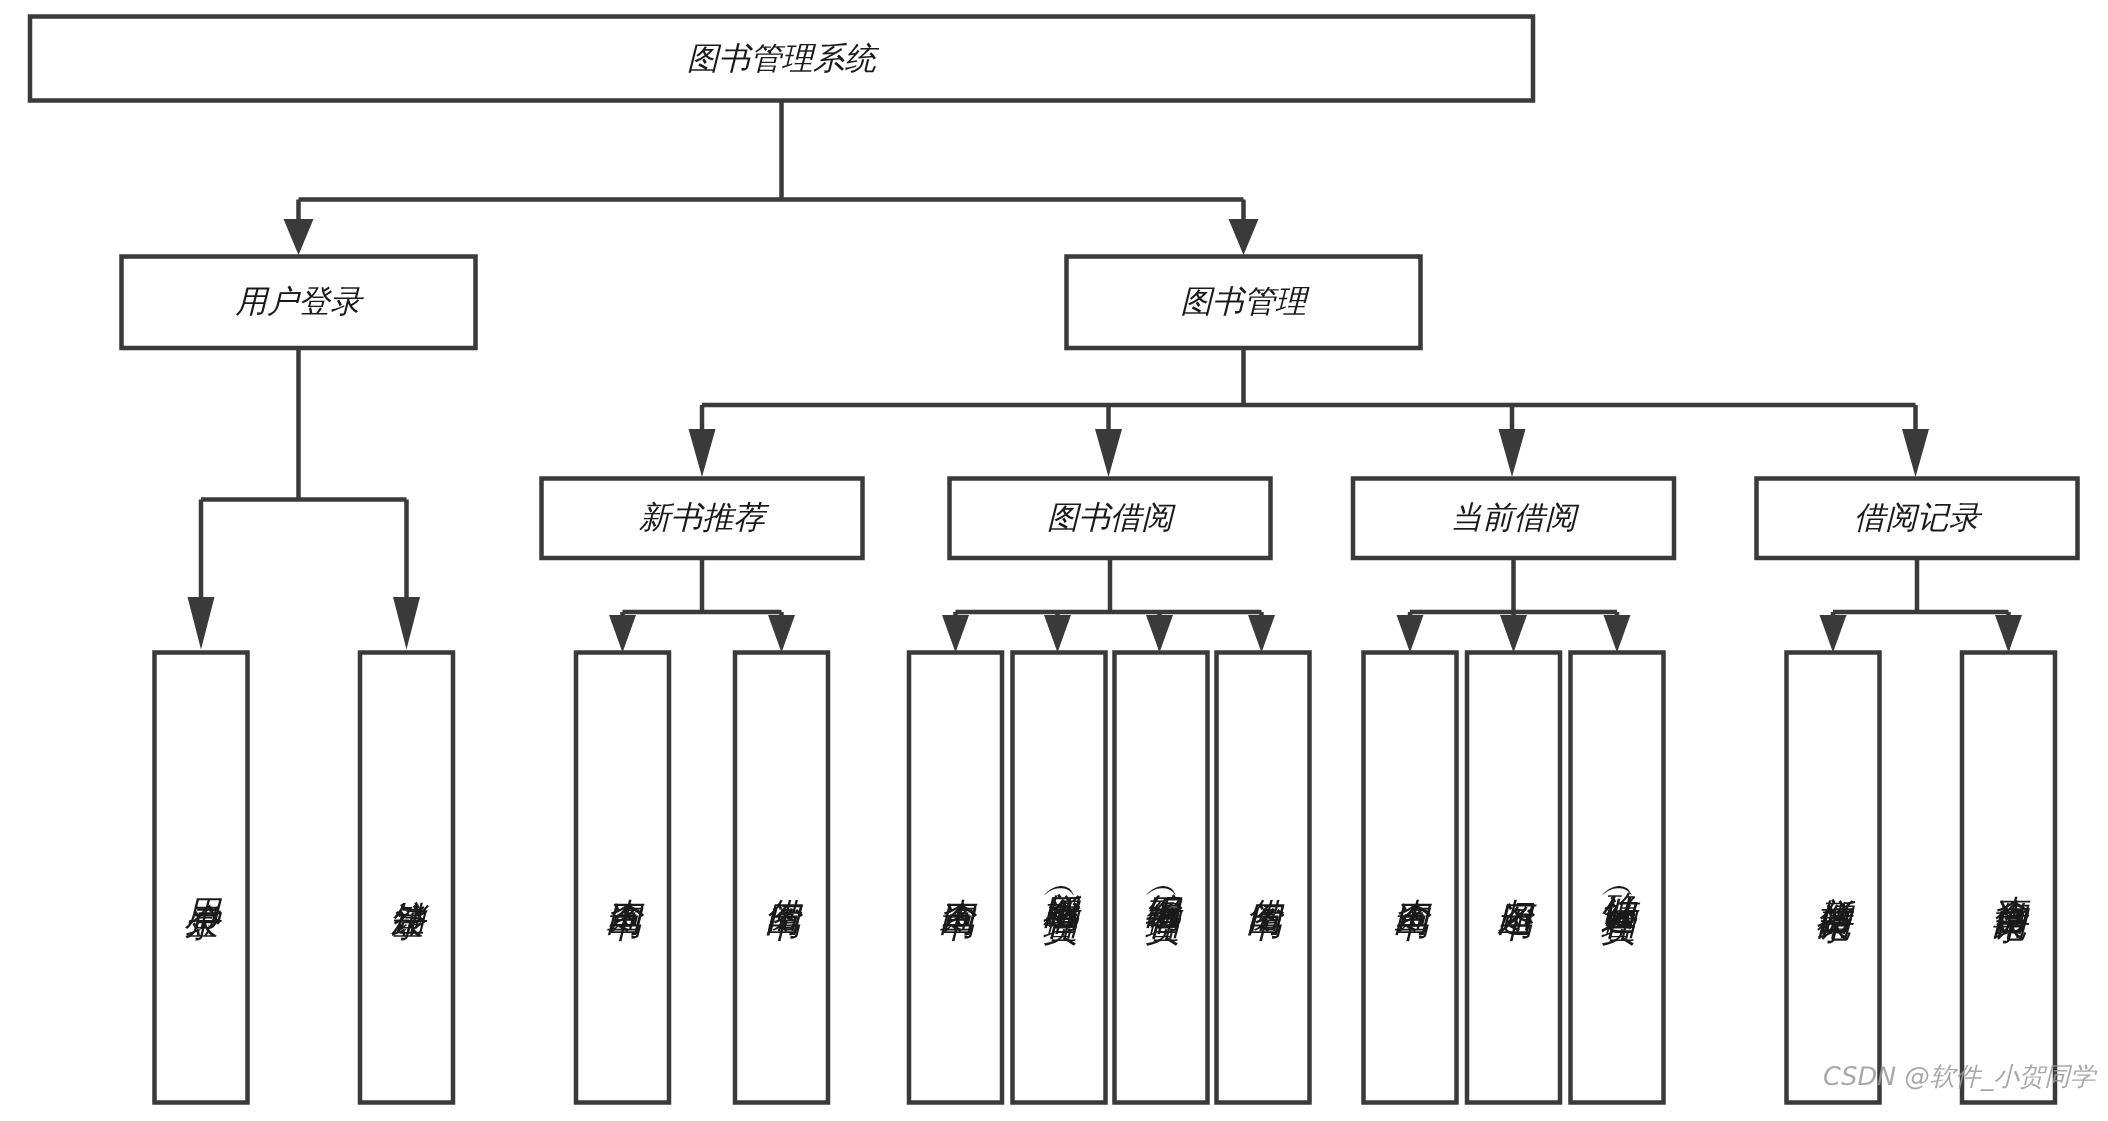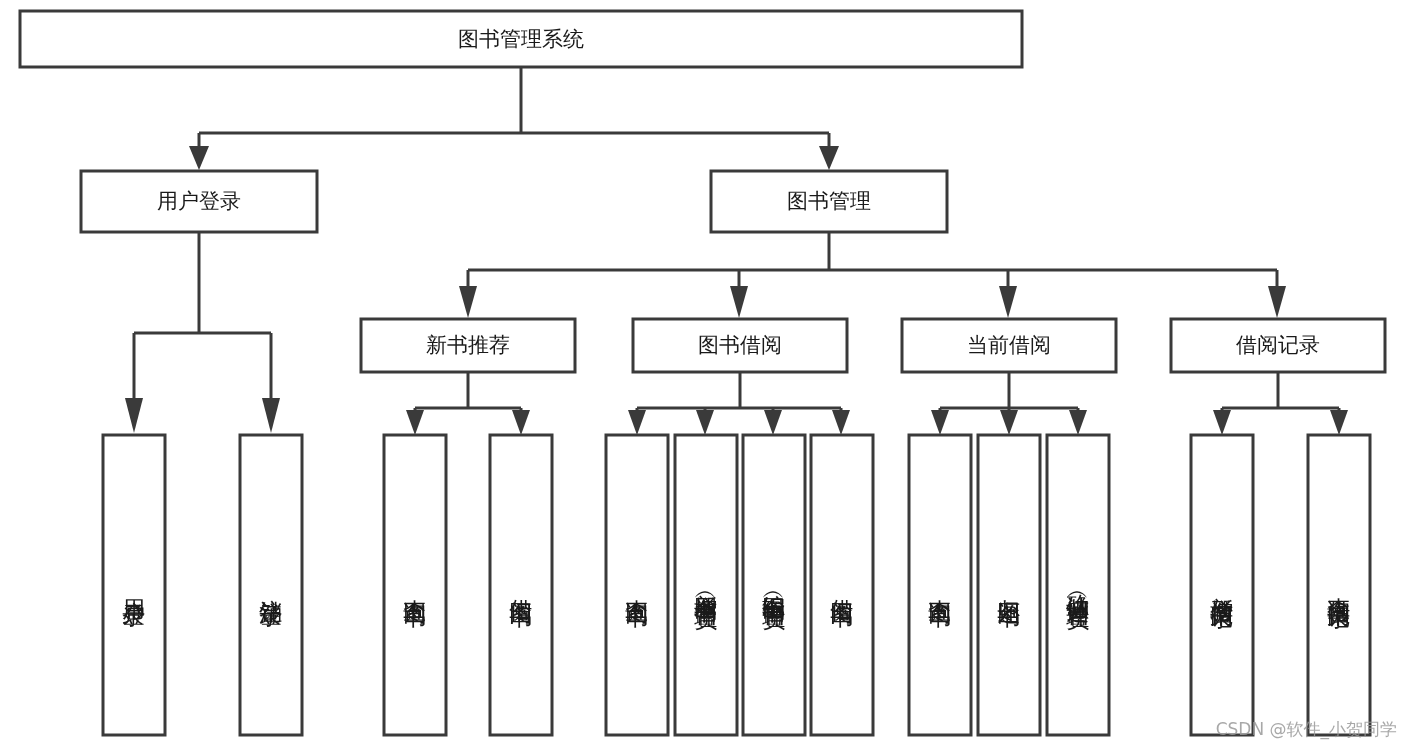--- a/index.html
+++ b/index.html
@@ -11,20 +11,21 @@
     width: 1405px;
     height: 747px;
     overflow: hidden;
     font-family: "DejaVu Sans", "Liberation Sans", sans-serif;
     position: relative;
   }
   #diagram-root {
     position: relative;
     width: 1405px;
     height: 747px;
+    font-style: italic;
   }
   svg.diagram-canvas {
     position: absolute;
     left: 0;
     top: 0;
     width: 1405px;
     height: 747px;
     display: block;
   }
   .node-box {
@@ -63,21 +64,21 @@
     font-size: 23px;
     line-height: 1.06;
     letter-spacing: 2px;
     color: #1a1a1a;
     white-space: nowrap;
     text-align: center;
   }
   .watermark {
     position: absolute;
     right: 8px;
-    bottom: 6px;
+    bottom: 18px;
     font-family: "DejaVu Sans", "Liberation Sans", sans-serif;
     font-size: 17px;
     color: #9a9a9a;
     opacity: 0.85;
     white-space: nowrap;
     pointer-events: none;
   }
 </style>
 </head>
 <body>

